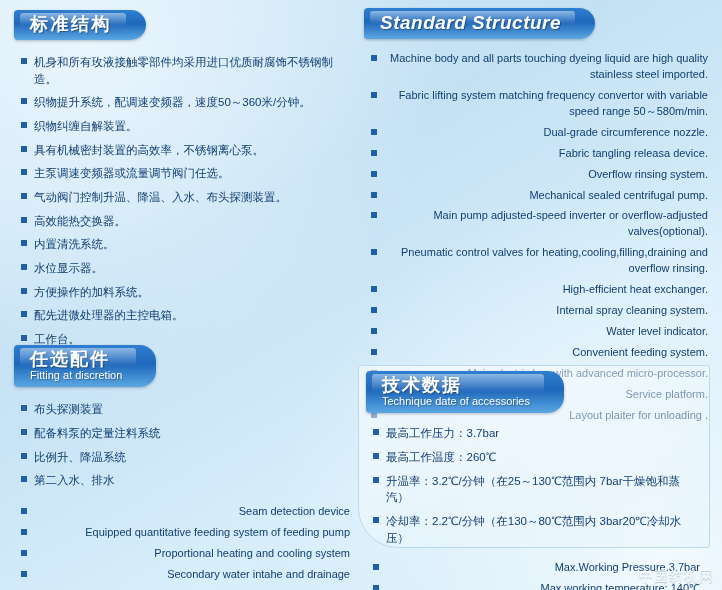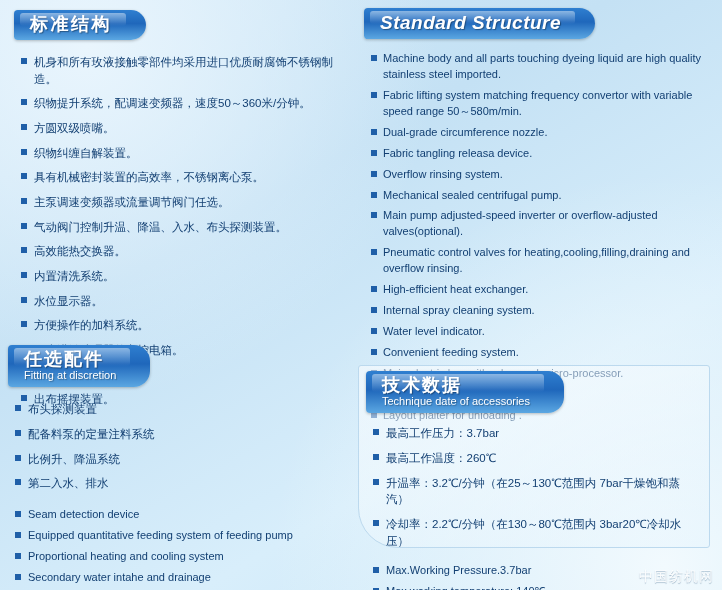--- a/index.html
+++ b/index.html
@@ -86,37 +86,37 @@
     position: absolute;
     left: 1px;
     top: 4px;
     width: 6px;
     height: 6px;
     background: #1f5fa8;
   }
   ul.blist.cn li {
     font-size: 11.5px;
     margin-bottom: 7px;
-    margin-top: 8px;
   }
   ul.blist.en li {
     font-size: 11px;
     margin-bottom: 5px;
+    text-align: right;
   }
 
   
   #std-cn { left: 14px; top: 10px; width: 330px; }
   #std-cn .body { margin-top: 14px; padding-left: 6px; }
 
   #std-en { left: 364px; top: 8px; width: 344px; }
   #std-en .body { margin-top: 12px; padding-left: 6px; }
   #std-en ul.blist li { padding-left: 13px; }
 
   
-  #fitting { left: 8px; top: 345px; width: 336px; }
+  #fitting { left: 14px; top: 345px; width: 336px; }
   #fitting .body { margin-top: 14px; padding-left: 6px; }
   #fitting .gap { height: 8px; }
 
   
   #technique {
     left: 358px;
     top: 365px;
     width: 352px;
     height: 183px;
   }
@@ -153,21 +153,20 @@
 <div class="page-bg"></div>
 
 <div class="panel" id="std-cn">
   <div class="banner solo">
     <span class="t-cn">标准结构</span>
   </div>
   <div class="body">
     <ul class="blist cn">
       <li><span>机身和所有玫液接触零部件均采用进口优质耐腐饰不锈钢制造。</span></li>
       <li><span>织物提升系统，配调速变频器，速度50～360米/分钟。</span></li>
-      <li><span>方圆双级喷嘴。</span></li>
       <li><span>织物纠缠自解装置。</span></li>
       <li><span>具有机械密封装置的高效率，不锈钢离心泵。</span></li>
       <li><span>主泵调速变频器或流量调节阀门任选。</span></li>
       <li><span>气动阀门控制升温、降温、入水、布头探测装置。</span></li>
       <li><span>高效能热交换器。</span></li>
       <li><span>内置清洗系统。</span></li>
       <li><span>水位显示器。</span></li>
       <li><span>方便操作的加料系统。</span></li>
       <li><span>配先进微处理器的主控电箱。</span></li>
       <li><span>工作台。</span></li>

